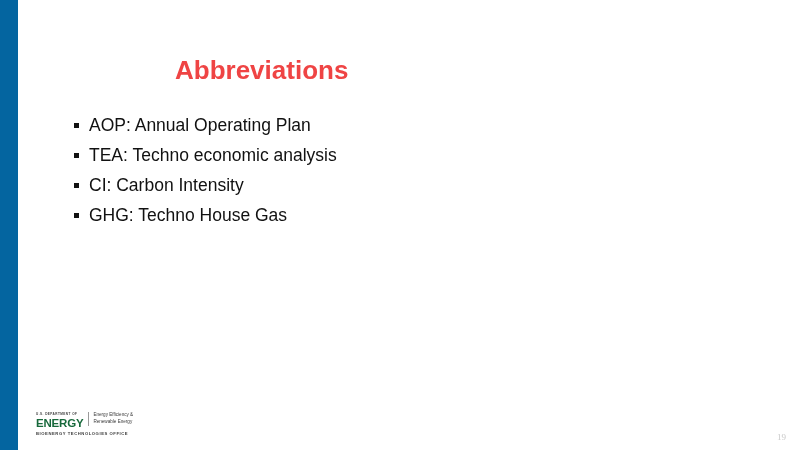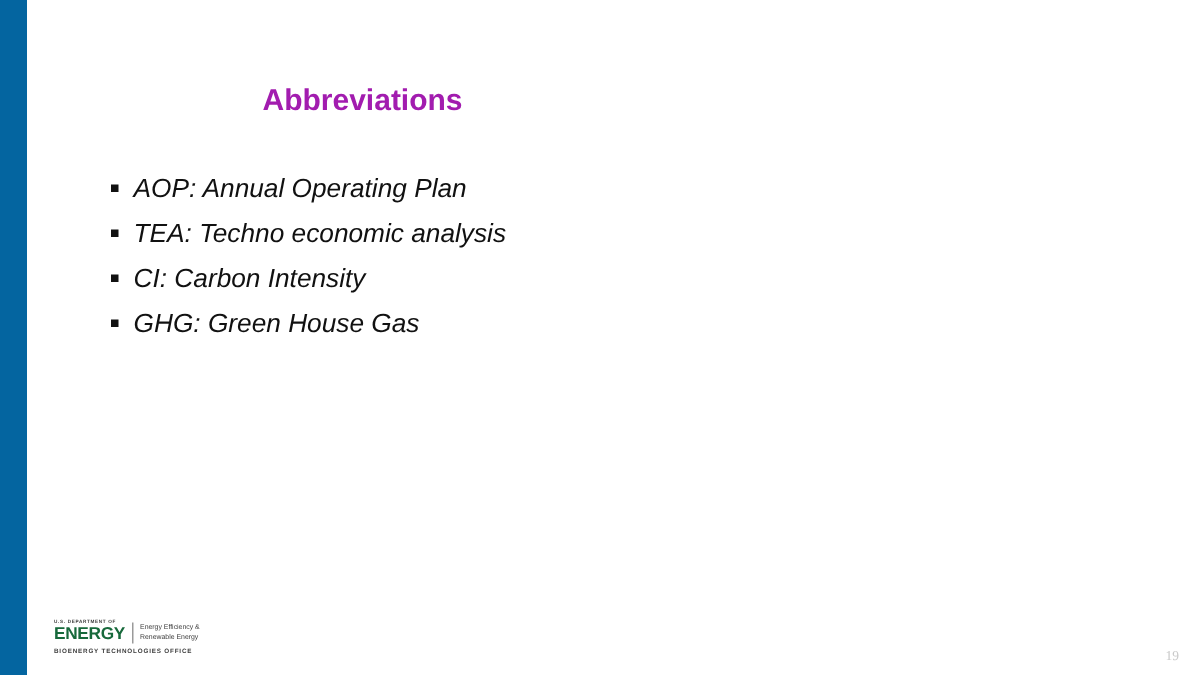--- a/index.html
+++ b/index.html
@@ -31,23 +31,23 @@
     width: 18px;
     height: 450px;
     background: #0465A0;
   }
 
   
   .slide-title {
     position: absolute;
     left: 175px;
     top: 56px;
-    font-size: 20px;
-    font-weight: bold;
-    color: #a21caf;
+    font-size: 26px;
+    font-weight: bold;
+    color: #ef4444;
     letter-spacing: 0px;
     white-space: nowrap;
     line-height: 1.1;
   }
 
   
   .bullet-list {
     position: absolute;
     left: 74px;
     top: 110px;
@@ -56,21 +56,20 @@
     margin: 0;
     padding: 0;
   }
   .bullet-item {
     display: flex;
     align-items: center;
     height: 30px;
     line-height: 30px;
     color: #111111;
     font-size: 17.5px;
-    font-style: italic;
   }
   .bullet-marker {
     flex: 0 0 auto;
     width: 15px;
     display: flex;
     align-items: center;
     height: 30px;
   }
   .bullet-marker i {
     display: block;
@@ -86,21 +85,20 @@
 
   
   .footer-logo {
     position: absolute;
     left: 36px;
     top: 412px;
     width: 200px;
   }
   .logo-top {
     display: flex;
-    align-items: flex-end;
   }
   .logo-energy-stack {
     display: block;
   }
   .logo-dept {
     font-size: 3.1px;
     letter-spacing: 0.45px;
     color: #3d3d3d;
     font-weight: bold;
     line-height: 5px;
@@ -173,21 +171,21 @@
     <li class="bullet-item">
       <span class="bullet-marker">
           <i></i>
         </span>
       <span class="bullet-text">CI: Carbon Intensity</span>
     </li>
     <li class="bullet-item">
       <span class="bullet-marker">
           <i></i>
         </span>
-      <span class="bullet-text">GHG: Green House Gas</span>
+      <span class="bullet-text">GHG: Techno House Gas</span>
     </li>
   </ul>
 
   <div class="footer-logo">
     <div class="logo-top">
       <div class="logo-energy-stack">
         <div class="logo-dept">U.S. DEPARTMENT OF</div>
         <div class="logo-energy">ENERGY</div>
       </div>
       <div class="logo-divider"></div>

